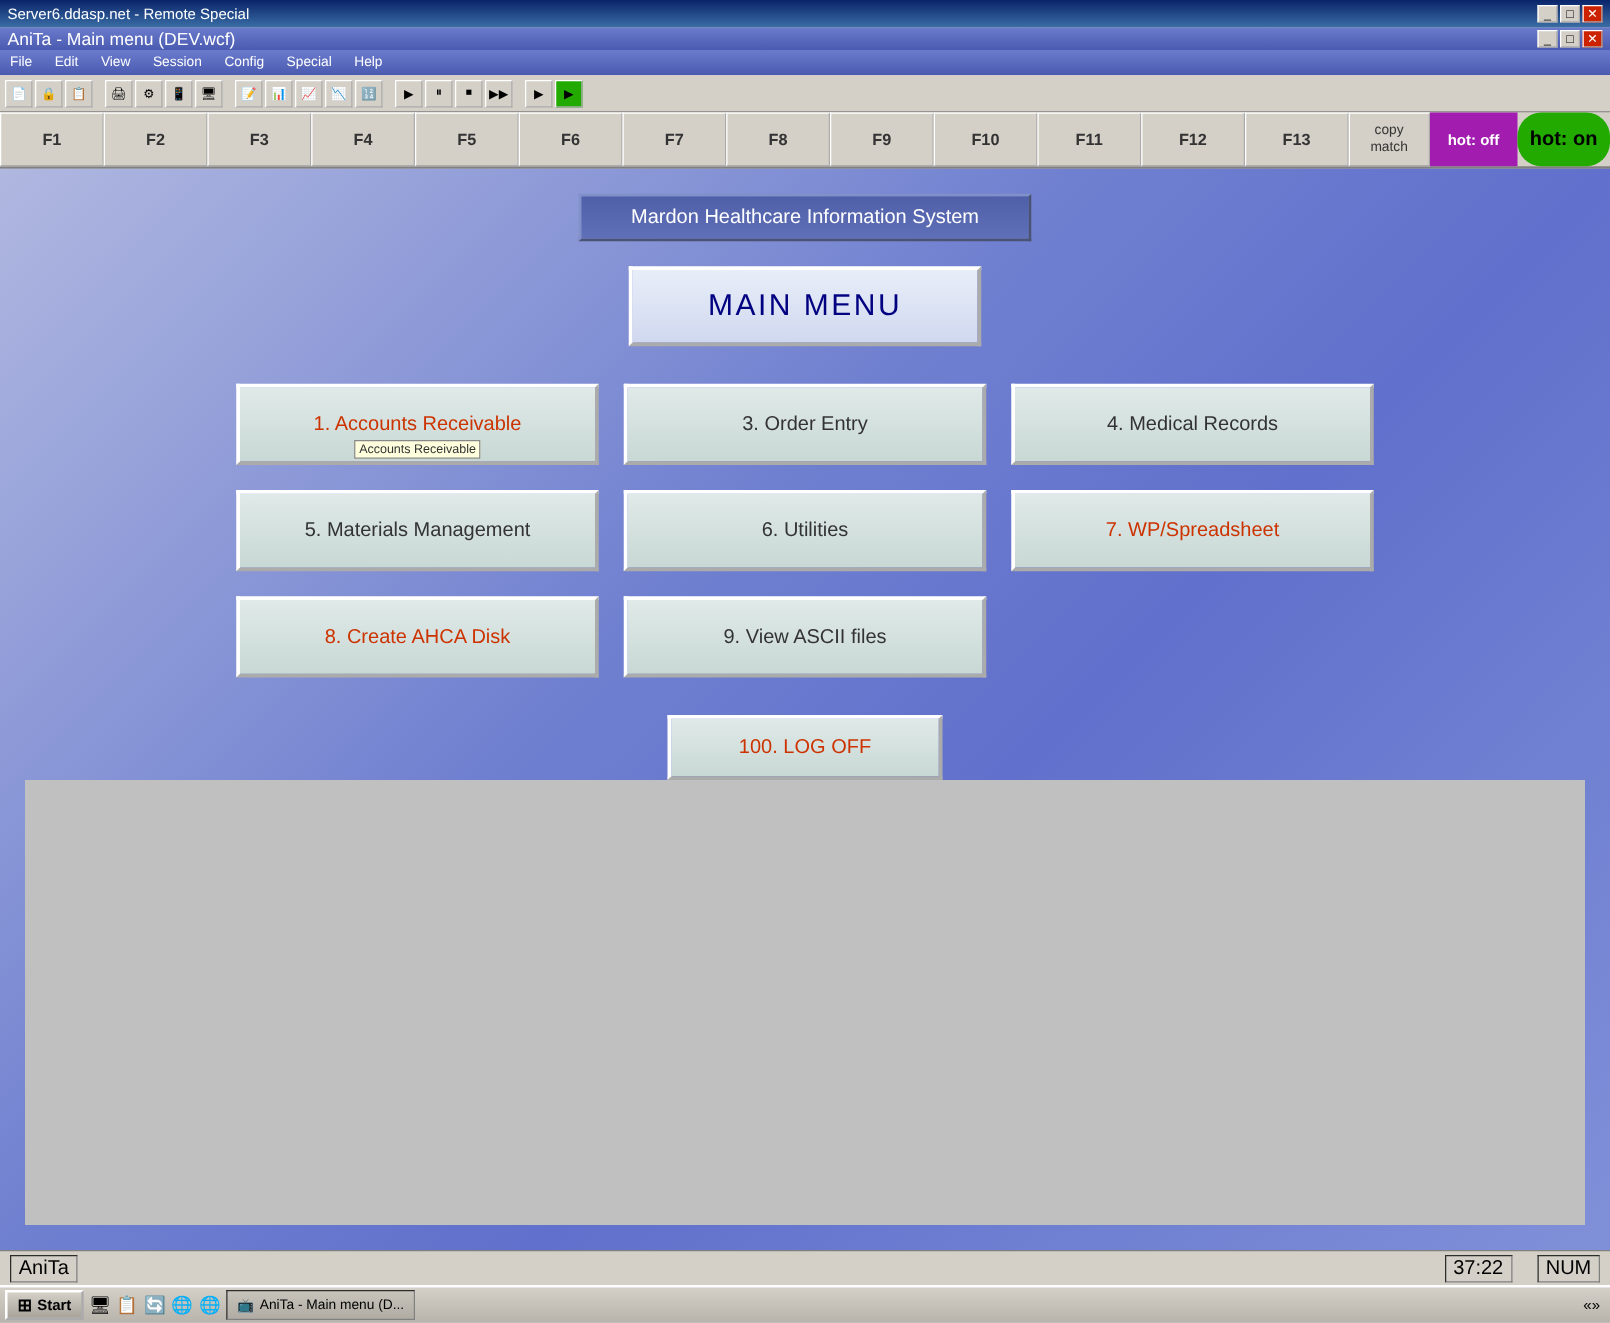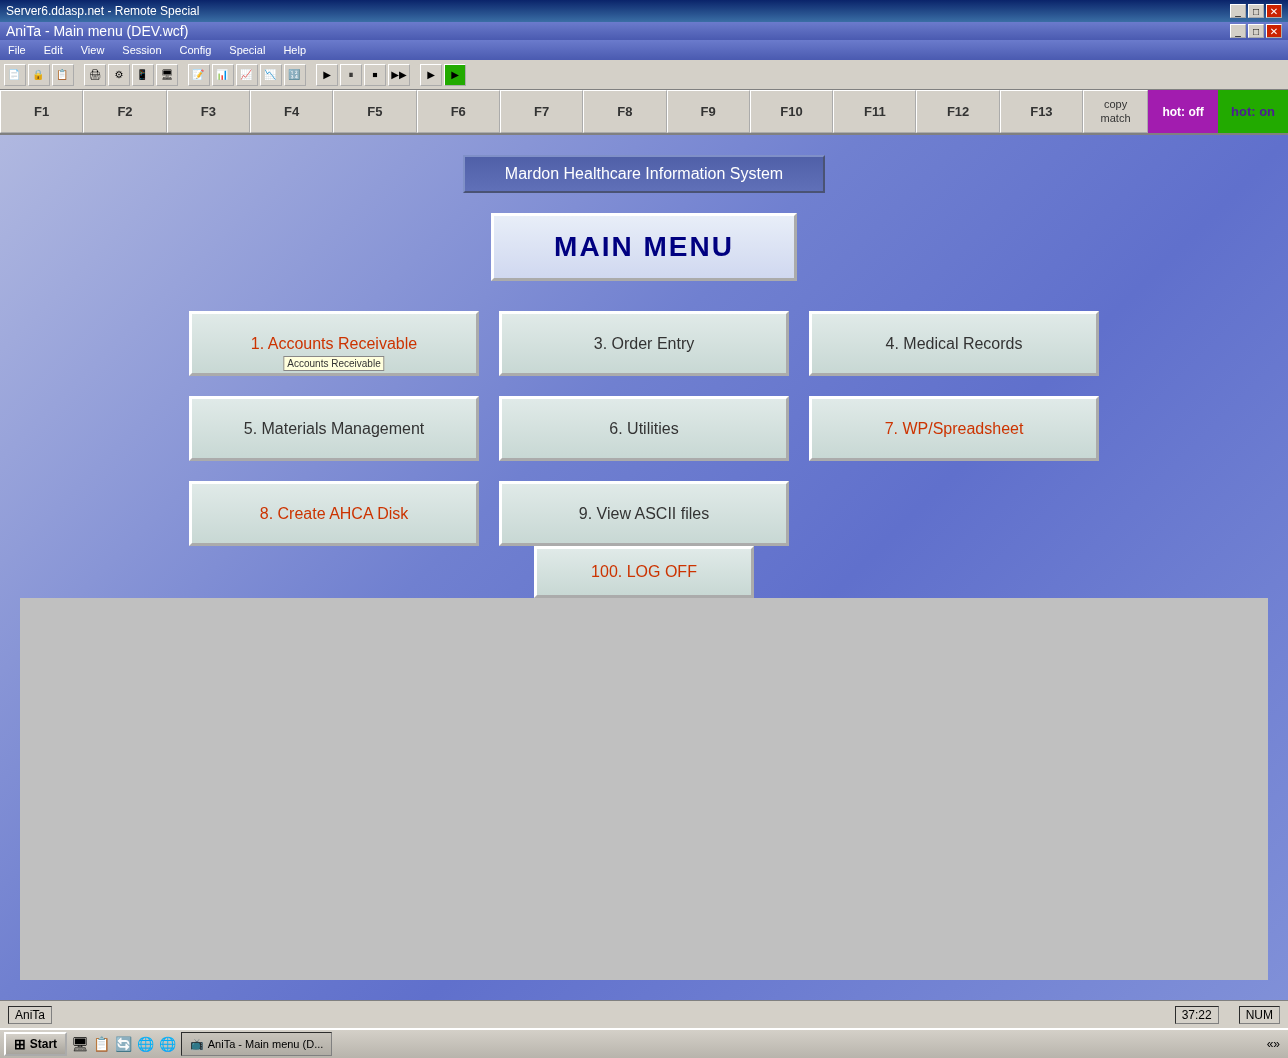--- a/index.html
+++ b/index.html
@@ -110,29 +110,30 @@
       font-weight: bold;
       display: flex;
       align-items: center;
       justify-content: center;
       padding: 0 4px;
       min-width: 70px;
       cursor: pointer;
     }
     #hot-on {
       background: #22aa00;
-      color: #4c1d95;
-      font-size: 13px;
+      color: #000000;
+      font-size: 16px;
       font-weight: bold;
       display: flex;
       align-items: center;
       justify-content: center;
       padding: 0 10px;
       min-width: 70px;
       cursor: pointer;
+      border-radius: 19px;
     }
 
     
     #main-content {
       background: linear-gradient(135deg, #b0b8e0 0%, #7080d0 40%, #6070cc 60%, #8090d8 100%);
       width: 100%;
       height: calc(1058px - 22px - 20px - 18px - 30px - 45px - 28px - 30px);
       display: flex;
       flex-direction: column;
       align-items: center;
@@ -152,32 +153,33 @@
 
     
     #main-menu-box {
       background: linear-gradient(to bottom, #e8eef8, #d0d8f0);
       border: 3px outset #ffffff;
       padding: 15px 60px;
       margin-bottom: 30px;
       text-align: center;
     }
     #main-menu-title {
-      font-size: 28px;
-      font-weight: bold;
+      font-size: 24px;
+      font-weight: normal;
       color: #000080;
       letter-spacing: 2px;
     }
 
     
     #menu-grid {
       display: grid;
       grid-template-columns: repeat(3, 290px);
       grid-template-rows: repeat(3, auto);
       gap: 20px;
+      margin-bottom: 30px;
     }
     .menu-btn {
       background: linear-gradient(to bottom, #e0eae8, #c8d8d4);
       border: 3px outset #ffffff;
       padding: 18px 16px;
       font-size: 16px;
       color: #cc3300;
       cursor: pointer;
       text-align: center;
       display: flex;
@@ -225,21 +227,21 @@
 
     
     #status-bar {
       background: #d4d0c8;
       border-top: 1px solid #808080;
       height: 28px;
       display: flex;
       align-items: center;
       padding: 0 8px;
       justify-content: space-between;
-      font-size: 12px;
+      font-size: 16px;
     }
     #status-left { display: flex; align-items: center; gap: 4px; }
     #status-right { display: flex; align-items: center; gap: 20px; }
     .status-box {
       border: 1px inset #808080;
       padding: 1px 6px;
       background: #d4d0c8;
       min-width: 40px;
       text-align: center;
     }

